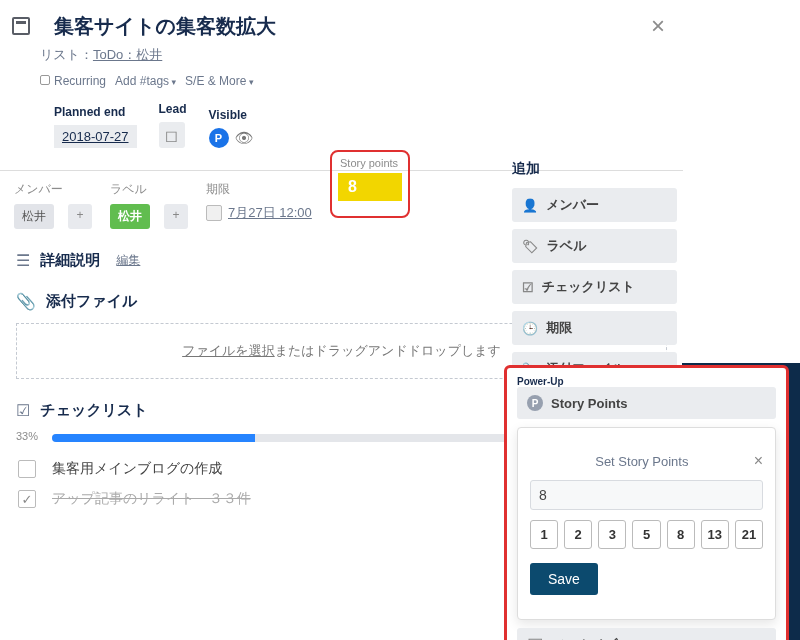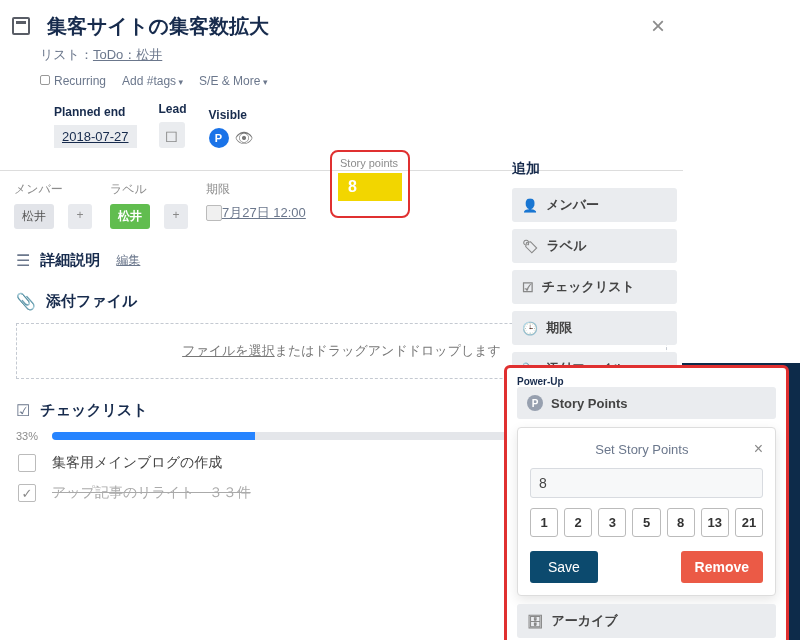--- a/index.html
+++ b/index.html
@@ -1,77 +1,77 @@
 <!DOCTYPE html>
 <html><head>
 <meta charset="utf-8">
 <style>
 *{box-sizing:border-box;margin:0;padding:0;font-family:-apple-system,"Hiragino Kaku Gothic ProN","Meiryo",sans-serif}
 body{background:#fff;width:800px;height:640px;position:relative;overflow:hidden}
 body::after{content:"";position:absolute;left:682px;top:363px;width:118px;height:277px;background:#0d2b4a;z-index:1}
 .icon{display:inline-flex;align-items:center;justify-content:center}
 .card{position:absolute;left:0;top:0;width:683px;height:640px;background:#fff}
 .header{padding:12px 18px 8px 12px}
-.title-row{display:flex;align-items:center;gap:17px}
+.title-row{display:flex;align-items:center;gap:24px}
 .card-icon{width:18px;height:18px;border:2px solid #595d66;border-radius:2px;position:relative}
 .card-icon::before{content:"";position:absolute;left:2px;right:2px;top:2px;height:3px;background:#595d66}
 h1{font-size:20px;font-weight:700;color:#172b4d}
 .close-x{margin-left:auto;font-size:24px;color:#8c8c8c;cursor:pointer}
 .list-line{margin:6px 0 0 28px;font-size:13px;color:#6b778c}
 .list-line .uline{text-decoration:underline}
-.meta-row{display:flex;gap:16px;margin:10px 0 0 28px;font-size:12px;color:#6b778c;align-items:center}
+.meta-row{display:flex;gap:9px;margin:10px 0 0 28px;font-size:12px;color:#6b778c;align-items:center}
 .recur-box{width:10px;height:10px;border:1px solid #999;border-radius:2px;display:inline-block;margin-right:4px}
 .caret::after{content:" ▾";font-size:9px}
 .dates-row{display:flex;gap:22px;margin:14px 0 0 42px;align-items:flex-end}
 .dcol .dlabel{font-size:12px;font-weight:600;color:#172b4d;margin-bottom:6px}
 .datebtn{background:#eaecef;padding:4px 8px;font-size:13px;text-decoration:underline;color:#172b4d;cursor:pointer}
 .lead-icon{width:26px;height:26px;background:#eaecef;border-radius:3px;display:flex;align-items:center;justify-content:center;color:#888}
 .vis-row{display:flex;align-items:center;gap:6px}
 .vis-p{width:20px;height:20px;border-radius:50%;background:#1a73e8;color:#fff;font-size:11px;font-weight:700;display:flex;align-items:center;justify-content:center}
 .eye{color:#777;font-size:15px}
 .hr{height:1px;background:#ddd;margin:14px 0 10px 0}
 .body-row{display:flex;padding:0 14px;align-items:flex-start;gap:18px}
 .fld{display:flex;flex-direction:column;gap:6px}
 .flabel{font-size:12px;color:#8c8c8c}
 .chips{display:flex;gap:14px}
 .chip{padding:4px 8px;border-radius:3px;font-size:12px}
 .chip.grey{background:#e2e4e9;color:#555}
 .chip.add{background:#e8eaee;color:#888;width:24px;text-align:center;cursor:pointer}
 .chip.green{background:#61bd4f;color:#fff;font-weight:600}
-.due{display:flex;align-items:center;}
+.due{display:flex;align-items:center;gap:6px}
 .due-box{width:16px;height:16px;border:1px solid #bbb;border-radius:2px;background:#f0f0f0}
 .due-txt{font-size:13px;text-decoration:underline;color:#6b778c}
 .sp-outline{position:absolute;left:330px;top:150px;width:80px;height:68px;border:2.5px solid #e03030;border-radius:8px}
 .sp-label{font-size:11px;color:#8c8c8c;margin:5px 0 4px 8px}
 .sp-badge{background:#f2d600;color:#fff;font-weight:700;padding:5px 10px;margin:0 6px;text-align:left}
 .sect{margin:22px 16px 0 16px}
 .sect-head{display:flex;align-items:center;gap:10px}
 .sect-icon{color:#6b778c;font-size:16px}
 .sect-title{font-size:15px;font-weight:700;color:#172b4d}
 .edit-link{font-size:12px;color:#6b778c;text-decoration:underline;margin-left:6px}
 .attach-zone{margin:12px 0 0 0;border:1px dashed #c4c9d1;padding:18px;text-align:center;font-size:13px;color:#777}
 .attach-zone .u{text-decoration:underline}
 .chk-actions{margin-left:auto;font-size:12px;color:#8c8c8c}
 .chk-actions span{text-decoration:underline;cursor:pointer}
-.prog-row{display:flex;align-items:center;gap:8px;margin:10px 0 6px 0}
+.prog-row{display:flex;align-items:flex-end;gap:8px;margin:10px 0 12px 0}
 .prog-pct{font-size:11px;color:#8c8c8c;width:28px}
 .prog-bar{flex:1;height:8px;background:#e4e6ea;border-radius:4px;position:relative;overflow:hidden}
 .prog-fill{position:absolute;left:0;top:0;bottom:0;background:#2684ff;width:33%}
 .chk-item{display:flex;align-items:center;gap:16px;padding:6px 2px;font-size:14px;color:#444}
 .chk-item.done .txt{text-decoration:line-through;color:#aaa}
 .cb{width:18px;height:18px;border:1px solid #bbb;border-radius:2px;display:flex;align-items:center;justify-content:center;color:#888;font-size:13px}
 .side{position:absolute;left:512px;top:160px;width:165px}
 .side h3{font-size:14px;font-weight:700;color:#172b4d;margin-bottom:10px}
 .sbtn{background:#eaecef;padding:8px 10px;font-size:13px;font-weight:600;color:#444;margin-bottom:7px;border-radius:3px;display:flex;align-items:center;gap:8px;cursor:pointer}
 .sbtn .si{color:#888;font-size:13px}
 .pu-box{position:absolute;left:504px;top:365px;width:285px;border:3px solid #e03030;border-radius:6px;padding:8px 10px;background:#fff;z-index:5}
 .pu-title{font-size:10px;font-weight:700;color:#172b4d;}
 .pu-btn{background:#eaecef;padding:8px 10px;font-size:13px;font-weight:700;color:#444;border-radius:3px;display:flex;align-items:center;gap:8px;cursor:pointer;margin-bottom:8px}
 .pcircle{width:16px;height:16px;border-radius:50%;background:#97a0af;color:#fff;font-size:10px;font-weight:700;display:flex;align-items:center;justify-content:center}
-.popup{background:#fff;border:1px solid #ddd;border-radius:4px;padding:12px 12px;box-shadow:0 4px 12px rgba(0,0,0,.1)}
+.popup{background:#fff;border:1px solid #ddd;border-radius:4px;padding:24px 12px;box-shadow:0 4px 12px rgba(0,0,0,.1)}
 .pop-hd{display:flex;align-items:center;margin-bottom:10px}
 .pop-title{flex:1;text-align:center;font-size:13px;color:#6b778c}
 .pop-x{color:#888;cursor:pointer}
 .pop-input{width:100%;padding:6px 8px;border:1px solid #d8dbe0;border-radius:3px;font-size:14px;color:#444;margin-bottom:10px;background:#f7f8f9}
 .fib-row{display:flex;gap:6px;margin-bottom:14px}
 .fib{flex:1;padding:6px 0;text-align:center;border:1px solid #bbb;border-radius:3px;font-size:13px;font-weight:700;color:#333;cursor:pointer;background:#fff}
 .pop-actions{display:flex;gap:8px}
 .btn-save{flex:0 0 auto;background:#0c4a6e;color:#fff;font-weight:400;padding:8px 18px;border-radius:3px;cursor:pointer;font-size:14px}
 .btn-remove{margin-left:auto;background:#eb5a46;color:#fff;font-weight:700;padding:8px 14px;border-radius:3px;cursor:pointer;font-size:14px}
 .arch{margin-top:8px}
@@ -224,20 +224,19 @@
       <div class="fib">1</div>
       <div class="fib">2</div>
       <div class="fib">3</div>
       <div class="fib">5</div>
       <div class="fib">8</div>
       <div class="fib">13</div>
       <div class="fib">21</div>
     </div>
     <div class="pop-actions">
       <div class="btn-save">Save</div>
-      <div class="btn-remove">Remove</div>
     </div>
   </div>
   <div class="sbtn arch">
       <span class="si">🗄</span>
       <span>アーカイブ</span>
     </div>
 </div>
 
 </body></html>

